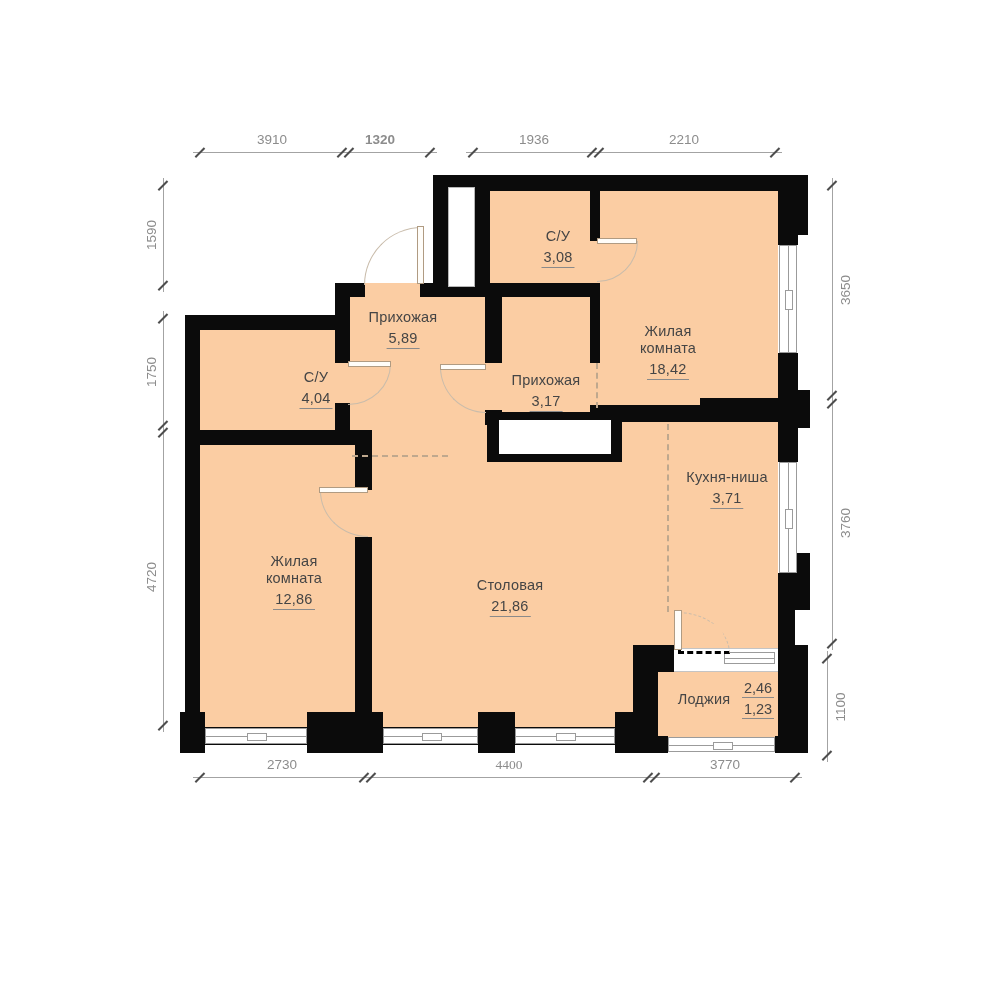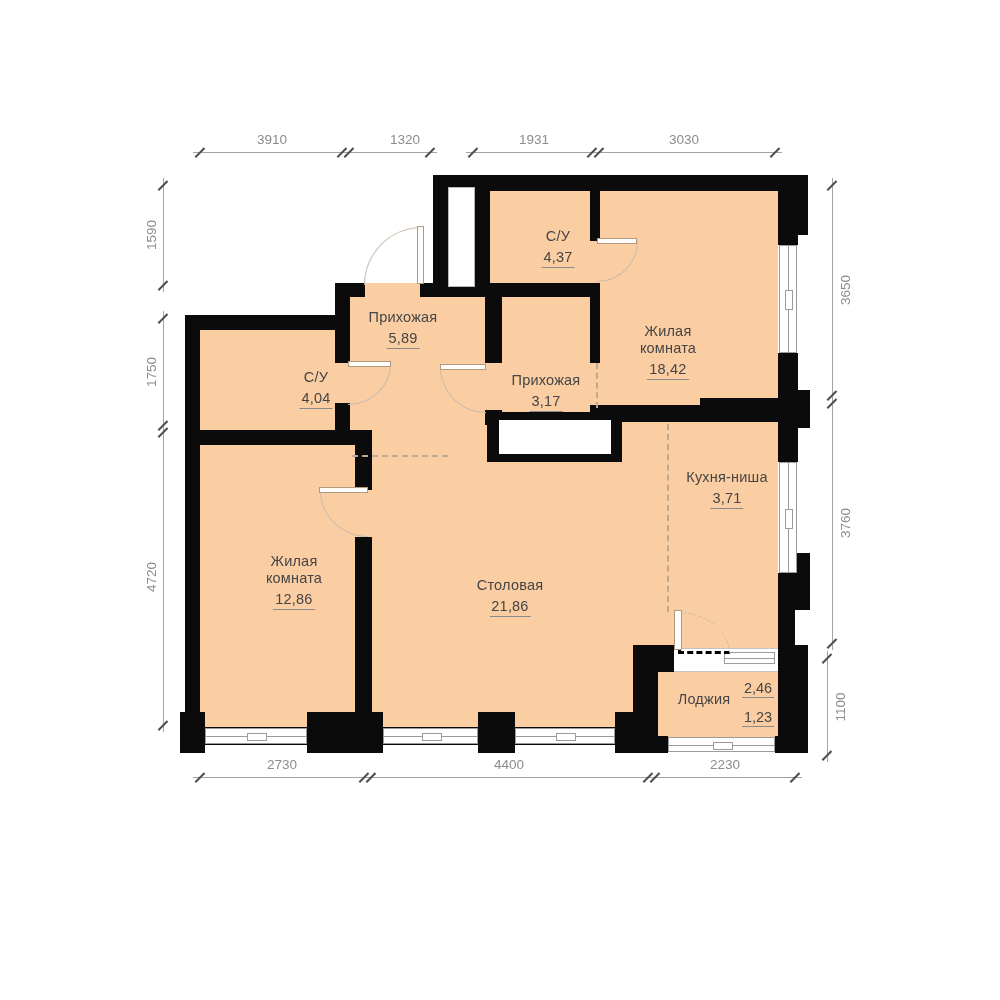--- a/index.html
+++ b/index.html
@@ -30,21 +30,21 @@
   .rlabel{position:absolute;transform:translateX(-50%);text-align:center;color:var(--label_text);
           font-size:14.5px;line-height:17px;letter-spacing:.2px;}
   .rlabel .rarea{display:inline-block;margin-top:4px;padding:0 2px 1px;border-bottom:1.2px solid #8a8a8a;}
   .narrow{width:92px;}
   .dim-line-h{position:absolute;height:1px;background:#a3a3a3;}
   .dim-line-v{position:absolute;width:1px;background:#a3a3a3;}
   .tick{position:absolute;width:1.6px;height:13px;background:#4d4d4d;transform:rotate(45deg);}
   .dim-label{position:absolute;transform:translateX(-50%);color:var(--dimension_text);font-size:13.5px;white-space:nowrap;}
   .dim-label-v{position:absolute;transform:translate(-50%,-50%) rotate(-90deg);color:var(--dimension_text);font-size:13.5px;white-space:nowrap;}
   .loggia-nums{position:absolute;text-align:center;color:var(--label_text);font-size:14.5px;line-height:16px;}
-  .loggia-nums .rarea{display:inline-block;margin-bottom:11px;padding:0 2px 1px;border-bottom:1.2px solid #8a8a8a;}
+  .loggia-nums .rarea{display:inline-block;margin-bottom:3px;padding:0 2px 1px;border-bottom:1.2px solid #8a8a8a;}
 </style>
 </head>
 <body>
 
 <div id="plan">
 
   <div class="fill" style="left:200px;top:190px;width:578px;height:537px;"></div>
   <div class="fill" style="left:658px;top:670px;width:130px;height:68px;"></div>
 
   <div class="white" style="left:183px;top:168px;width:162px;height:147px;"></div>
@@ -131,21 +131,21 @@
   <div class="leaf" style="left:348px;top:361px;width:43px;height:6px;"></div>
   <div class="arc bl" style="left:440px;top:367px;width:45px;height:45px;"></div>
   <div class="leaf" style="left:440px;top:364px;width:46px;height:6px;"></div>
   <div class="arc bl" style="left:320px;top:491px;width:47px;height:45px;"></div>
   <div class="leaf" style="left:319px;top:487px;width:49px;height:6px;"></div>
   <div class="arc tr dashed" style="left:678px;top:612px;width:48px;height:38px;"></div>
   <div class="leaf" style="left:674px;top:610px;width:8px;height:40px;"></div>
 
   <div class="rlabel" style="left:558px;top:228px;">
     <div>С/У</div>
-    <div class="rarea">4,37</div>
+    <div class="rarea">3,08</div>
   </div>
   <div class="rlabel" style="left:403px;top:309px;">
     <div>Прихожая</div>
     <div class="rarea">5,89</div>
   </div>
   <div class="rlabel" style="left:316px;top:369px;">
     <div>С/У</div>
     <div class="rarea">4,04</div>
   </div>
   <div class="rlabel" style="left:546px;top:372px;">
@@ -180,35 +180,35 @@
   <div class="dim-line-h" style="left:466px;top:152px;width:316px;"></div>
   <span class="tick" style="left:199px;top:146px;"></span>
     <span class="tick" style="left:341px;top:146px;"></span>
   <span class="tick" style="left:348px;top:146px;"></span>
     <span class="tick" style="left:429px;top:146px;"></span>
   <span class="tick" style="left:472px;top:146px;"></span>
     <span class="tick" style="left:591px;top:146px;"></span>
   <span class="tick" style="left:598px;top:146px;"></span>
     <span class="tick" style="left:774px;top:146px;"></span>
   <div class="dim-label" style="left:272px;top:132px;">3910</div>
-  <div class="dim-label" style="left:405px;top:132px;">1320</div>
-  <div class="dim-label" style="left:534px;top:132px;">1931</div>
-  <div class="dim-label" style="left:684px;top:132px;">3030</div>
+  <div class="dim-label" style="left:380px;top:132px;font-weight:bold;">1320</div>
+  <div class="dim-label" style="left:534px;top:132px;">1936</div>
+  <div class="dim-label" style="left:684px;top:132px;">2210</div>
 
   <div class="dim-line-h" style="left:193px;top:777px;width:462px;"></div>
   <div class="dim-line-h" style="left:648px;top:777px;width:154px;"></div>
   <span class="tick" style="left:199px;top:771px;"></span>
     <span class="tick" style="left:363px;top:771px;"></span>
   <span class="tick" style="left:370px;top:771px;"></span>
     <span class="tick" style="left:647px;top:771px;"></span>
   <span class="tick" style="left:654px;top:771px;"></span>
     <span class="tick" style="left:794px;top:771px;"></span>
   <div class="dim-label" style="left:282px;top:757px;">2730</div>
-  <div class="dim-label" style="left:509px;top:757px;">4400</div>
-  <div class="dim-label" style="left:725px;top:757px;">2230</div>
+  <div class="dim-label" style="left:509px;top:757px;font-family:Liberation Serif, serif;">4400</div>
+  <div class="dim-label" style="left:725px;top:757px;">3770</div>
 
   <div class="dim-line-v" style="left:163px;top:178px;height:114px;"></div>
   <div class="dim-line-v" style="left:163px;top:311px;height:421px;"></div>
   <span class="tick" style="left:162px;top:179px;"></span>
     <span class="tick" style="left:162px;top:279px;"></span>
   <span class="tick" style="left:162px;top:312px;"></span>
     <span class="tick" style="left:162px;top:419px;"></span>
   <span class="tick" style="left:162px;top:426px;"></span>
     <span class="tick" style="left:162px;top:719px;"></span>
   <div class="dim-label-v" style="left:151px;top:235px;">1590</div>

